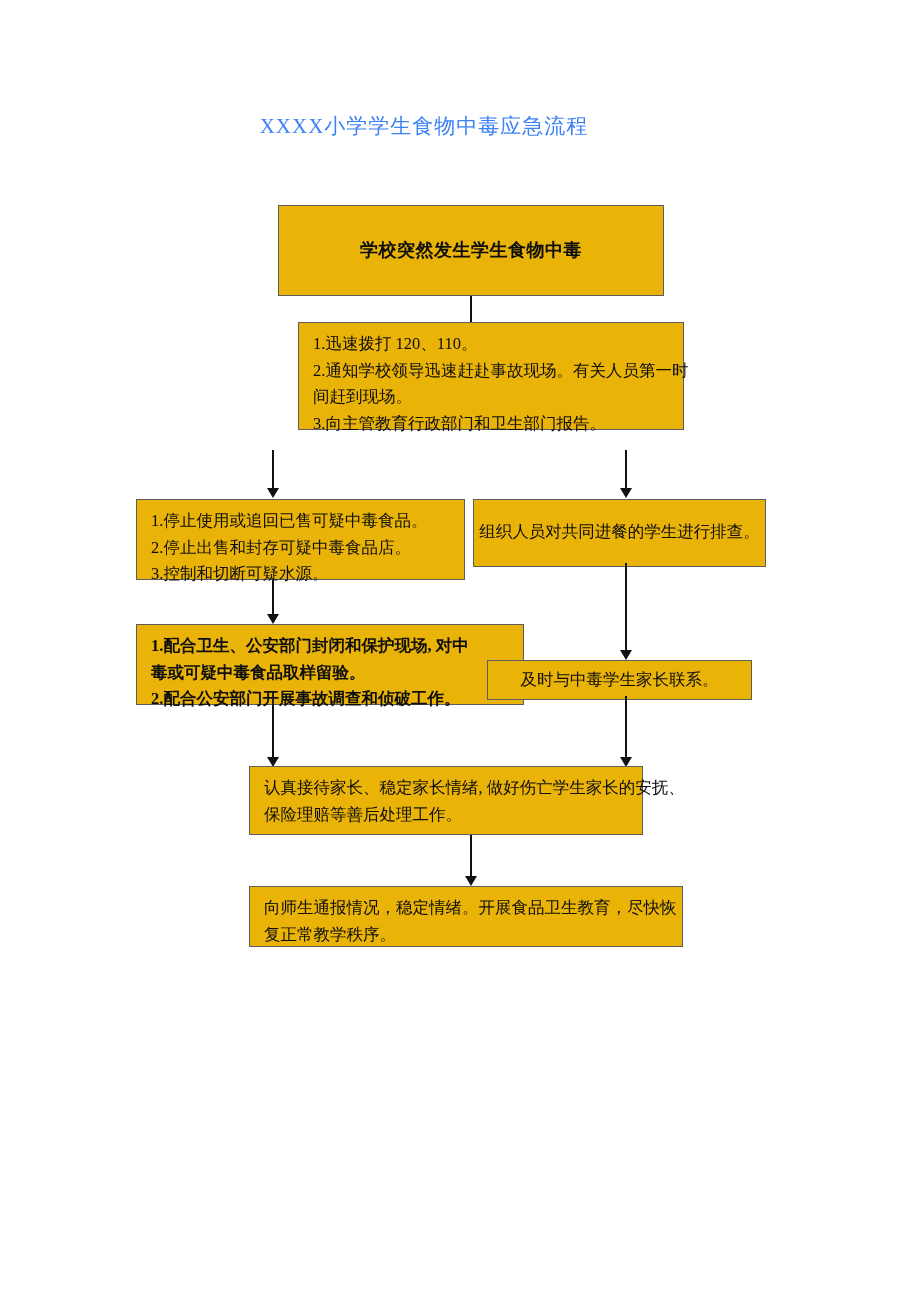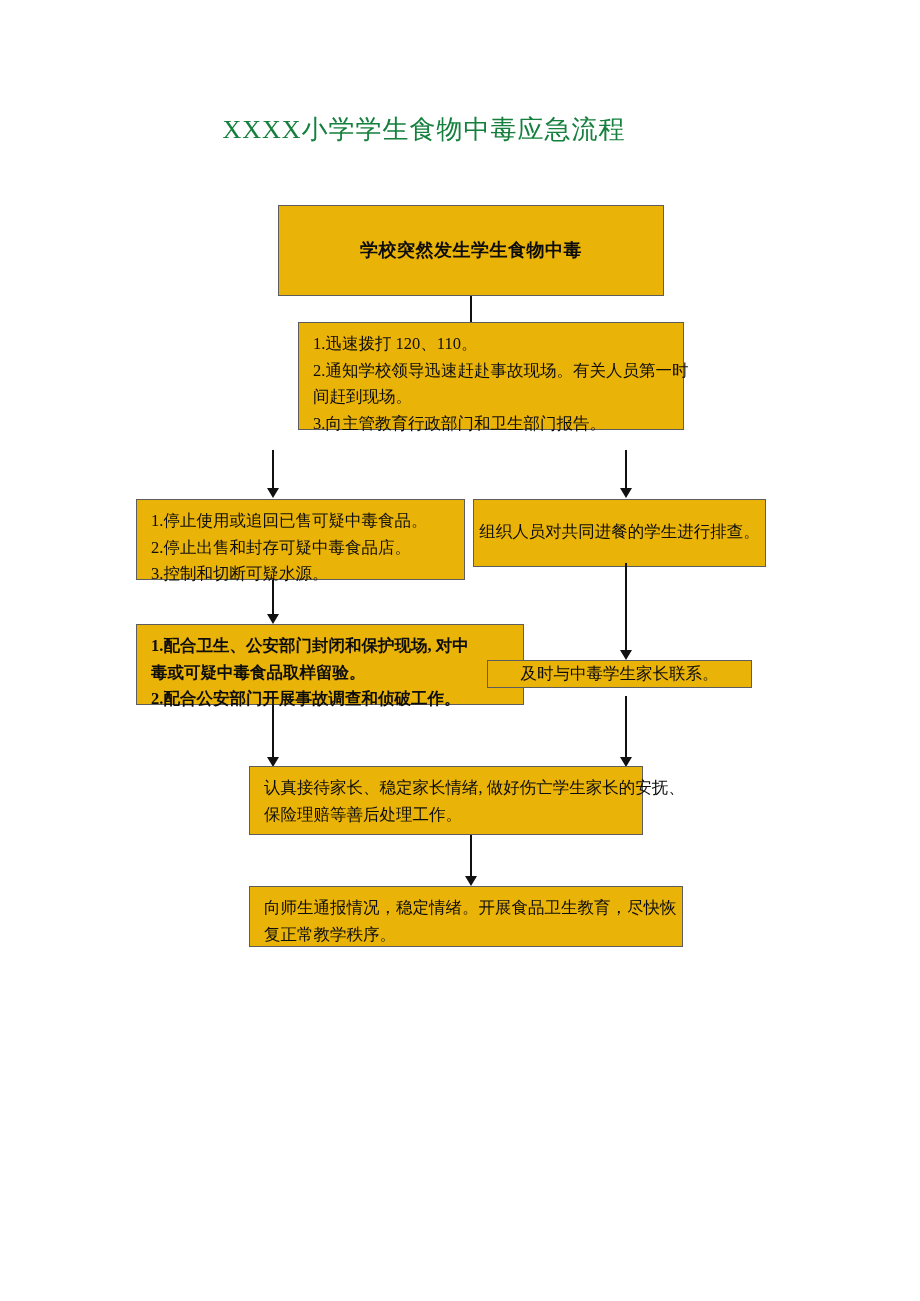--- a/index.html
+++ b/index.html
@@ -17,23 +17,23 @@
     height: 1301px;
     background: #ffffff;
     overflow: hidden;
   }
   #page-title {
     position: absolute;
     left: 0;
     top: 112px;
     width: 848px;
     text-align: center;
-    font-size: 26px;
+    font-size: 21px;
     letter-spacing: 1px;
-    color: #15803d;
+    color: #3b82f6;
     font-family: "Liberation Serif", "DejaVu Serif", serif;
   }
   .node {
     position: absolute;
     box-sizing: border-box;
     border: 1.5px solid #5d5d5d;
     background: #eab308;
     color: #0d0d0d;
     font-size: 16.5px;
     line-height: 1.62;
@@ -111,21 +111,21 @@
 
   <div class="conn" style="left:625px; top:563px; height:90px;"></div>
   <div class="arrowhead" style="left:620px; top:650px;"></div>
 
   <div class="node indent" style="left:136px; top:624px; width:388px; height:81px;font-weight:bold;">
     <span class="line">1.配合卫生、公安部门封闭和保护现场, 对中</span>
     <span class="line">毒或可疑中毒食品取样留验。</span>
     <span class="line">2.配合公安部门开展事故调查和侦破工作。</span>
   </div>
 
-  <div class="node center-text" style="left:487px; top:660px; width:265px; height:28px;">
+  <div class="node center-text" style="left:487px; top:660px; width:265px; height:40px;">
     <span class="line">及时与中毒学生家长联系。</span>
   </div>
 
   <div class="conn" style="left:272px; top:705px; height:55px;"></div>
   <div class="arrowhead" style="left:267px; top:757px;"></div>
 
   <div class="conn" style="left:625px; top:696px; height:64px;"></div>
   <div class="arrowhead" style="left:620px; top:757px;"></div>
 
   <div class="node" style="left:249px; top:766px; width:394px; height:69px;">

